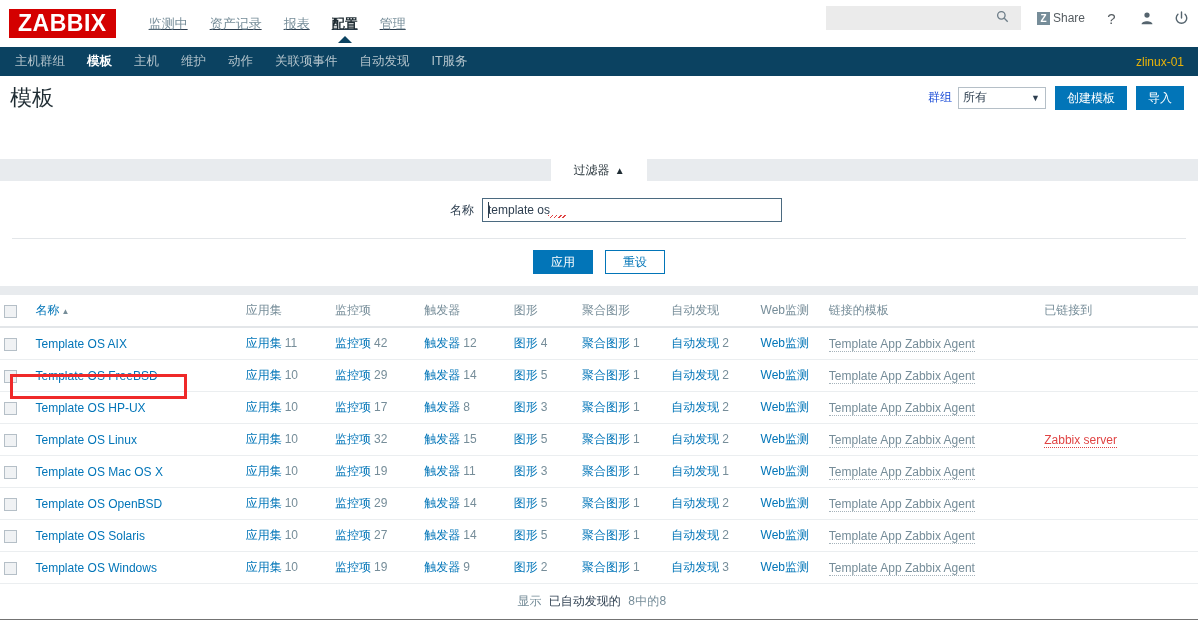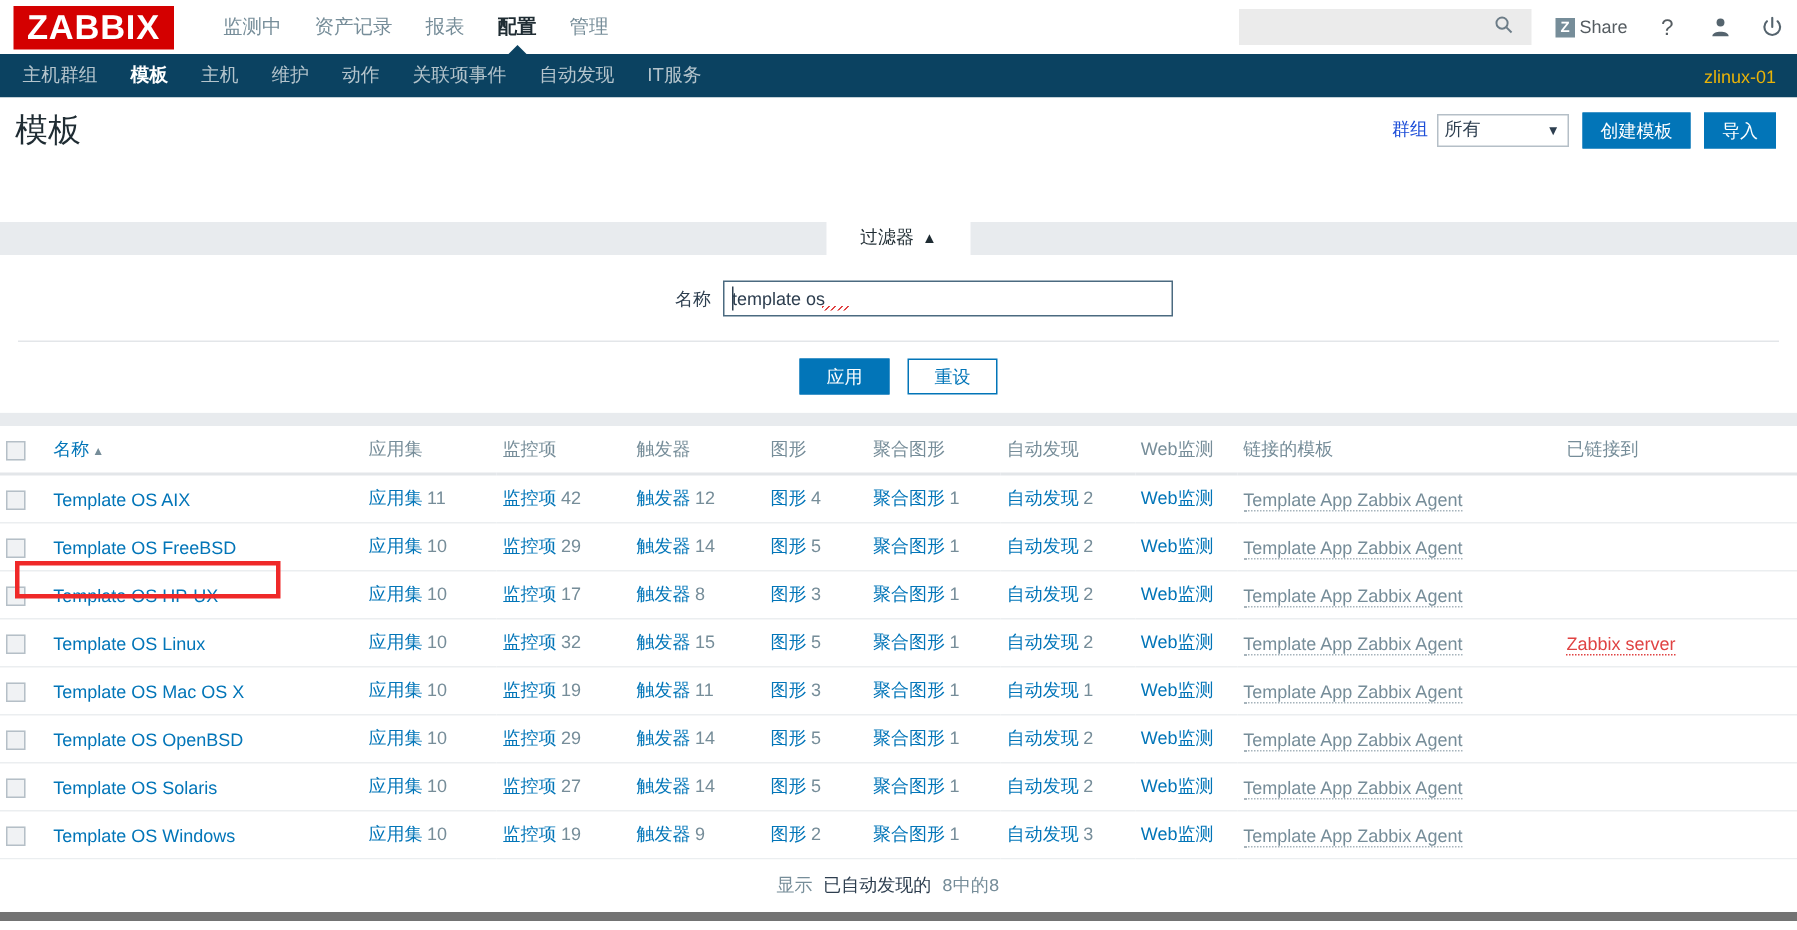--- a/index.html
+++ b/index.html
@@ -8,21 +8,21 @@
     width: 1198px; height: 620px;
     background: #ffffff;
     font-family: "Liberation Sans", "DejaVu Sans", sans-serif;
     font-size: 12px;
     color: #2d3e4f;
     overflow: hidden;
   }
 
   
   .topbar {
-    height: 36px;
+    height: 47px;
     background: #ffffff;
     display: flex;
     align-items: center;
     padding: 0 0 0 0;
     position: relative;
   }
   .logo {
     background: #d40000;
     color: #ffffff;
     font-weight: bold;
@@ -31,20 +31,21 @@
     padding: 2px 9px 3px 9px;
     margin-left: 9px;
     line-height: 24px;
     font-family: "Liberation Sans", sans-serif;
   }
   .topnav {
     display: flex;
     align-items: center;
     margin-left: 22px;
     height: 36px;
+    text-decoration: underline;
   }
   .topnav-item {
     color: #768d99;
     font-size: 13px;
     padding: 0 11px;
     line-height: 36px;
     height: 36px;
     cursor: pointer;
     position: relative;
     white-space: nowrap;

